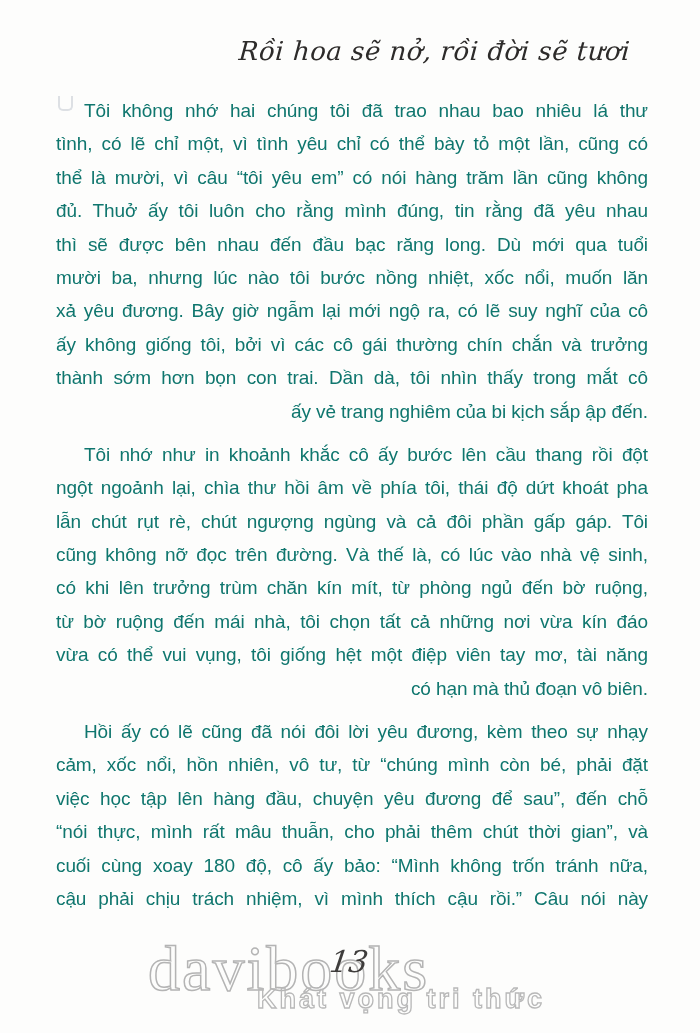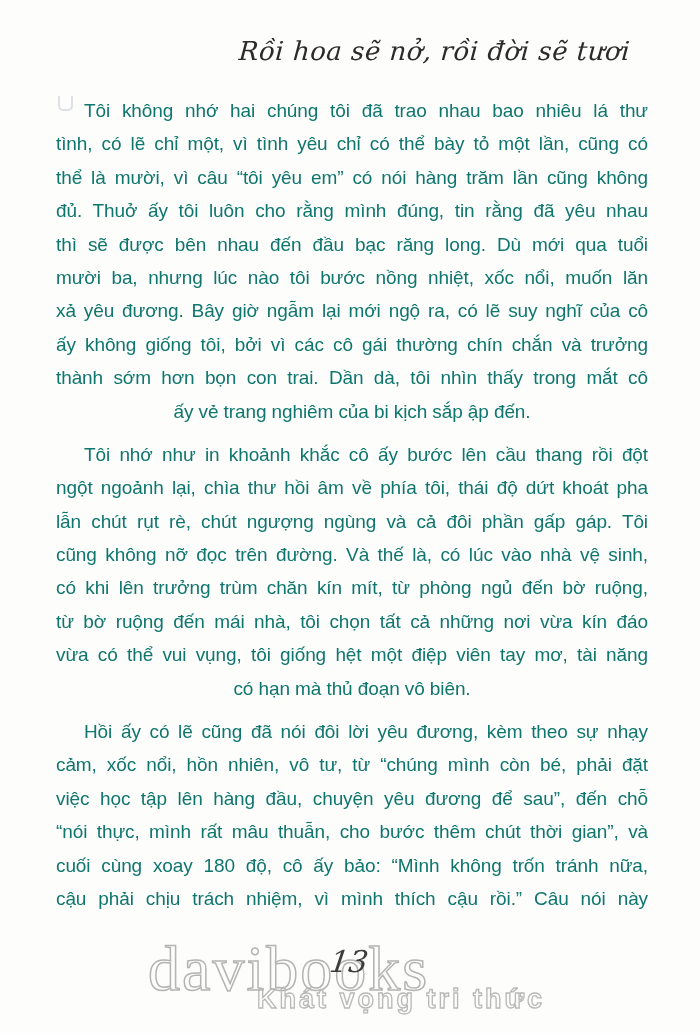--- a/index.html
+++ b/index.html
@@ -46,21 +46,21 @@
     top: 94px;
     width: 592px;
     color: #0f766e;
     font-size: 19px;
     letter-spacing: -0.1px;
     line-height: 33.4px;
   }
   .para { margin: 0 0 10px 0; }
   .line {
     height: 33.4px;
-    text-align: center;
+    text-align: right;
     white-space: nowrap;
   }
   .line.just {
     white-space: normal;
     text-align: justify;
     text-align-last: justify;
   }
   .line.indent { text-indent: 28px; }
   
   .page-number {
@@ -134,21 +134,21 @@
       <div class="line just">có khi lên trưởng trùm chăn kín mít, từ phòng ngủ đến bờ ruộng,</div>
       <div class="line just">từ bờ ruộng đến mái nhà, tôi chọn tất cả những nơi vừa kín đáo</div>
       <div class="line just">vừa có thể vui vụng, tôi giống hệt một điệp viên tay mơ, tài năng</div>
       <div class="line">có hạn mà thủ đoạn vô biên.</div>
     </div>
 
     <div class="para">
       <div class="line just indent">Hồi ấy có lẽ cũng đã nói đôi lời yêu đương, kèm theo sự nhạy</div>
       <div class="line just">cảm, xốc nổi, hồn nhiên, vô tư, từ “chúng mình còn bé, phải đặt</div>
       <div class="line just">việc học tập lên hàng đầu, chuyện yêu đương để sau”, đến chỗ</div>
-      <div class="line just">“nói thực, mình rất mâu thuẫn, cho bước thêm chút thời gian”, và</div>
+      <div class="line just">“nói thực, mình rất mâu thuẫn, cho phải thêm chút thời gian”, và</div>
       <div class="line just">cuối cùng xoay 180 độ, cô ấy bảo: “Mình không trốn tránh nữa,</div>
       <div class="line just">cậu phải chịu trách nhiệm, vì mình thích cậu rồi.” Câu nói này</div>
     </div>
 
   </div>
 
   <div class="wm-brand">davibooks</div>
 
   <div class="page-number">13</div>
 

